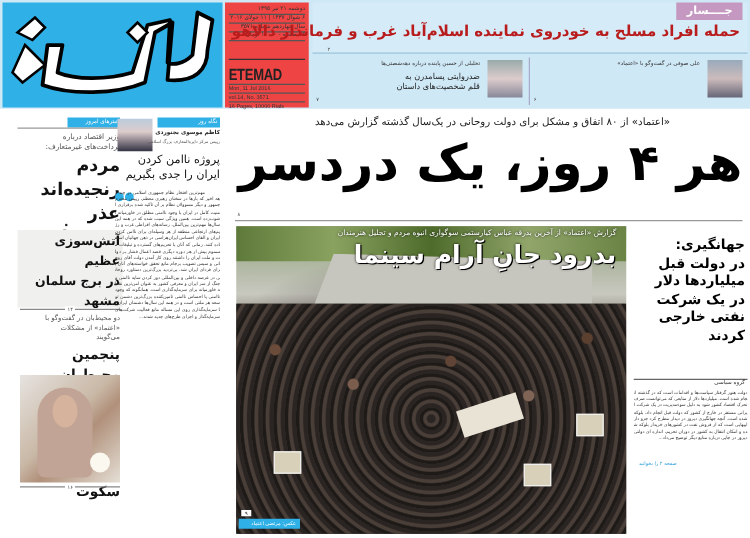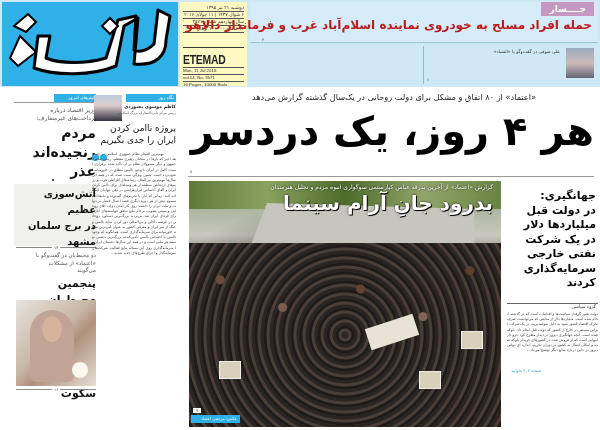--- a/index.html
+++ b/index.html
@@ -1,21 +1,21 @@
 <!DOCTYPE html>
 <html><head>
 <meta charset="utf-8">
 <style>
   *{box-sizing:border-box;margin:0;padding:0}
   body{width:600px;height:430px;background:#fff;font-family:"DejaVu Sans",sans-serif;overflow:hidden;position:relative;color:#111}
   
   .masthead{position:absolute;left:0;top:0;width:600px;height:87px;background:#cfe8f6}
   .logo-box{position:absolute;left:2px;top:2px;width:176px;height:84px;background:#2fb0e6;display:flex;align-items:center;justify-content:center}
   .logo-box svg{width:168px;height:76px}
-  .issue-box{position:absolute;left:180px;top:2px;width:67px;height:84px;background:#fef9c3;padding:3px}
+  .issue-box{position:absolute;left:180px;top:2px;width:67px;height:84px;background:#ef4444;padding:3px}
   .issue-fa{font-size:4.6px;line-height:6px;color:#333;direction:rtl;text-align:right;border-bottom:0.5px solid #555}
   .issue-rule{margin-top:14px;border-top:1.5px solid #333}
   .etemad{font-family:"Liberation Sans",sans-serif;font-weight:bold;font-size:13px;color:#222;letter-spacing:-0.3px;margin-top:4px;transform:scaleX(.8);transform-origin:left}
   .issue-en{font-family:"Liberation Sans",sans-serif;font-size:4.4px;line-height:6px;color:#333;border-top:0.5px solid #555}
   .lead-teaser{position:absolute;left:250px;top:2px;width:348px;height:40px;background:#d5ecf8;direction:rtl}
   .teaser-tag{position:absolute;right:4px;top:0;background:#c498c0;color:#fff;font-size:9px;font-weight:bold;padding:0 8px;height:14px;line-height:14px}
   .teaser-head{position:absolute;right:6px;top:16px;font-size:12px;font-weight:bold;color:#b91c1c;white-space:nowrap}
   .teaser-rule{position:absolute;left:0;right:0;top:42px;border-top:1px solid #9bc3da}
   .mini{position:absolute;top:46px;height:38px;direction:rtl}
   .mini .ph{position:absolute;right:4px;top:2px;width:28px;height:30px;background:linear-gradient(#9ab,#cbb,#667)}
@@ -107,20 +107,29 @@
     <div class="teaser-head">حمله افراد مسلح به خودروی نماینده اسلام‌آباد غرب و فرماندار دالاهو</div>
   </div>
   <div class="teaser-rule" style="left:250px;width:348px"></div>
   <div class="pg2">۲</div>
   <div class="mini" style="left:424px;width:174px">
     <div class="ph"></div>
     <div class="kick">علی صوفی در گفت‌وگو با «اعتماد»</div>
     <div class="pg">۶</div>
   </div>
   <div class="vsep"></div>
+  <div class="mini" style="left:250px;width:172px">
+    <div class="ph" style="background:linear-gradient(#9aa,#dcc,#889)"></div>
+    <div class="kick">تحلیلی از حسین پاینده درباره دهه‌شصتی‌ها</div>
+    <div class="hl">
+      <div>ضدروایتی پسامدرن به</div>
+      <div>قلم شخصیت‌های داستان</div>
+    </div>
+    <div class="pg">۷</div>
+  </div>
 </div>
 
 <div class="col-left">
   <div class="col-tag">تیترهای امروز</div>
   <div class="col-hr"></div>
   <div class="sub" style="top:14px">
     <div>وزیر اقتصاد درباره</div>
     <div>پرداخت‌های غیرمتعارف:</div>
   </div>
   <div class="bigh" style="top:32px;font-size:14px">
@@ -194,20 +203,19 @@
   <div class="credit">عکس: مرتضی اعتماد</div>
 </div>
 
 <div class="col-right">
   <div class="rhead">
     <div>جهانگیری:</div>
     <div>در دولت قبل</div>
     <div>میلیاردها دلار</div>
     <div>در یک شرکت</div>
     <div>نفتی خارجی</div>
-    <div>سرمایه‌گذاری</div>
     <div>کردند</div>
   </div>
   <div class="rrule"></div>
   <div class="rtag">گروه سیاسی</div>
   <div class="body-text" style="top:131px;bottom:2px;overflow:hidden">دولت هنوز گرفتار سیاست‌ها و اقدامات است که در گذشته انجام شده است. میلیاردها دلار از منابعی که می‌توانست صرف تحرک اقتصاد کشور شود به دلیل سوءمدیریت در یک شرکت ایرانی مستقر در خارج از کشور که دولت قبل انجام داد، بلوکه شده است. آنچه جهانگیری دیروز در دیدار مطرح کرد جزو داراییهایی است که از فروش نفت در کشورهای خریدار بلوکه شده و امکان انتقال به کشور در دوران تحریم، اندازه ای دولتی دیروز در جایی درباره منابع دیگر توضیح می‌داد...</div>
   <div class="rlink" style="background:#fff">صفحه ۲ را بخوانید</div>
 </div>
 
 </body></html>

